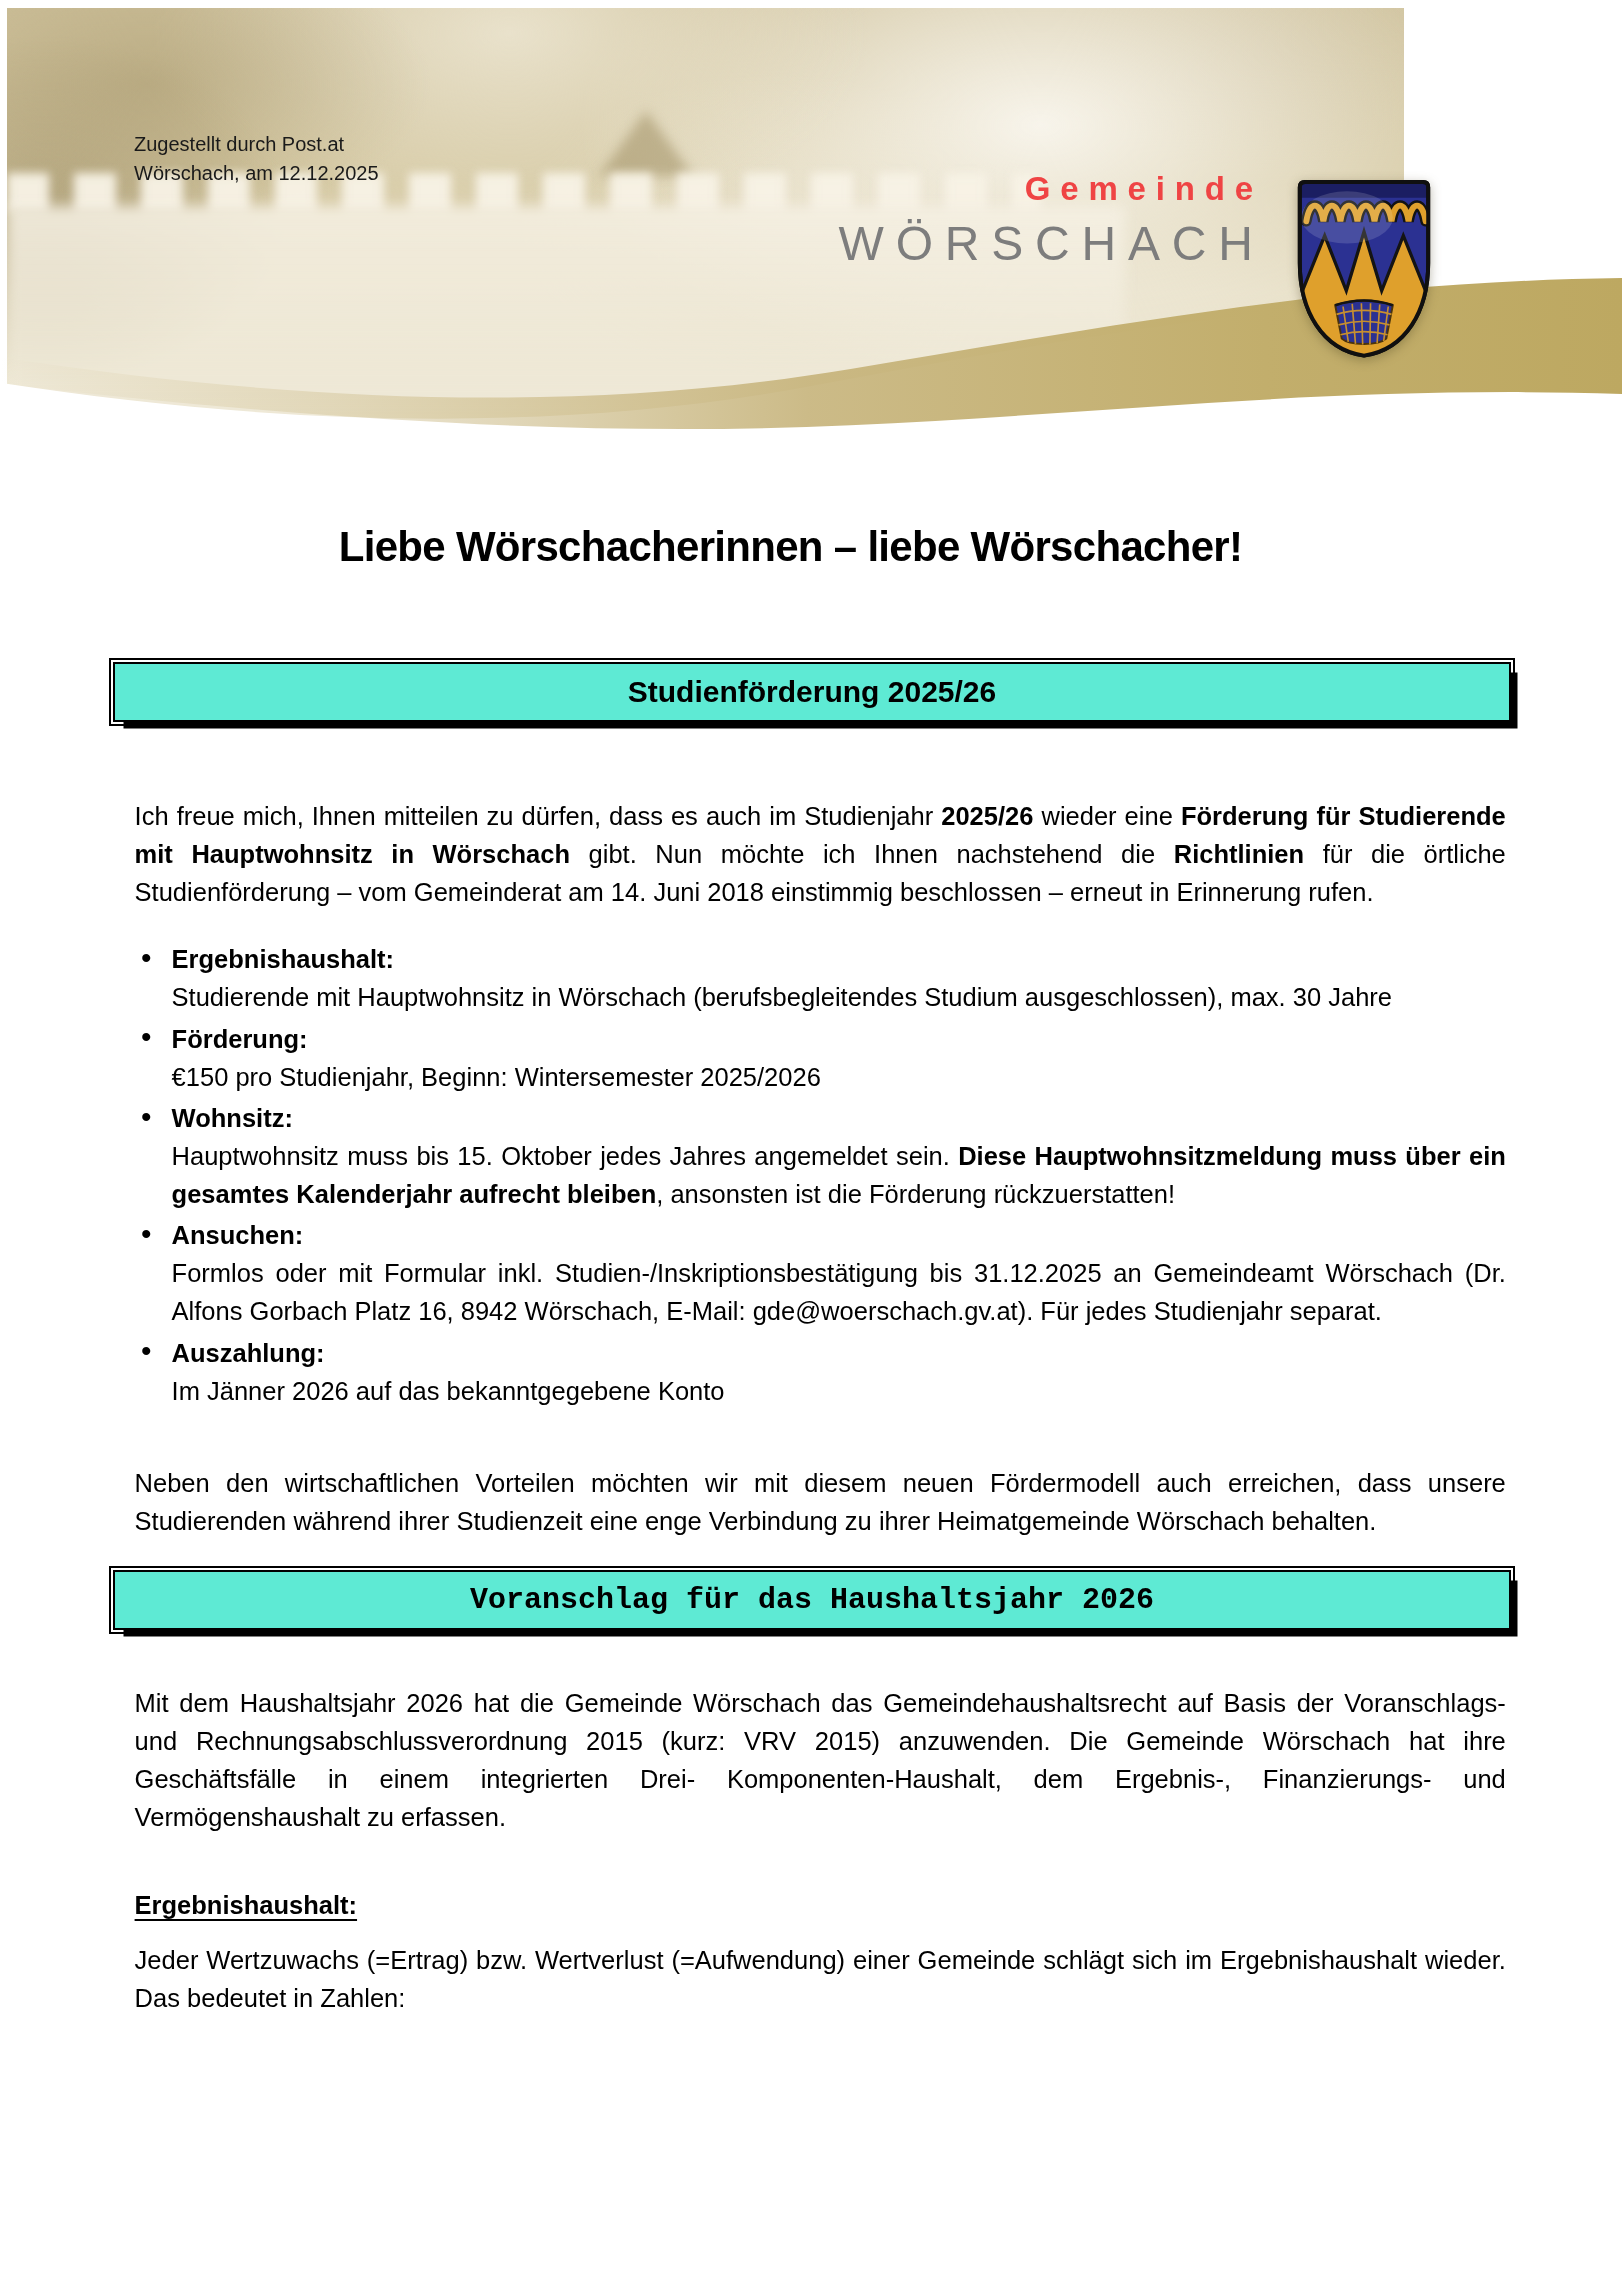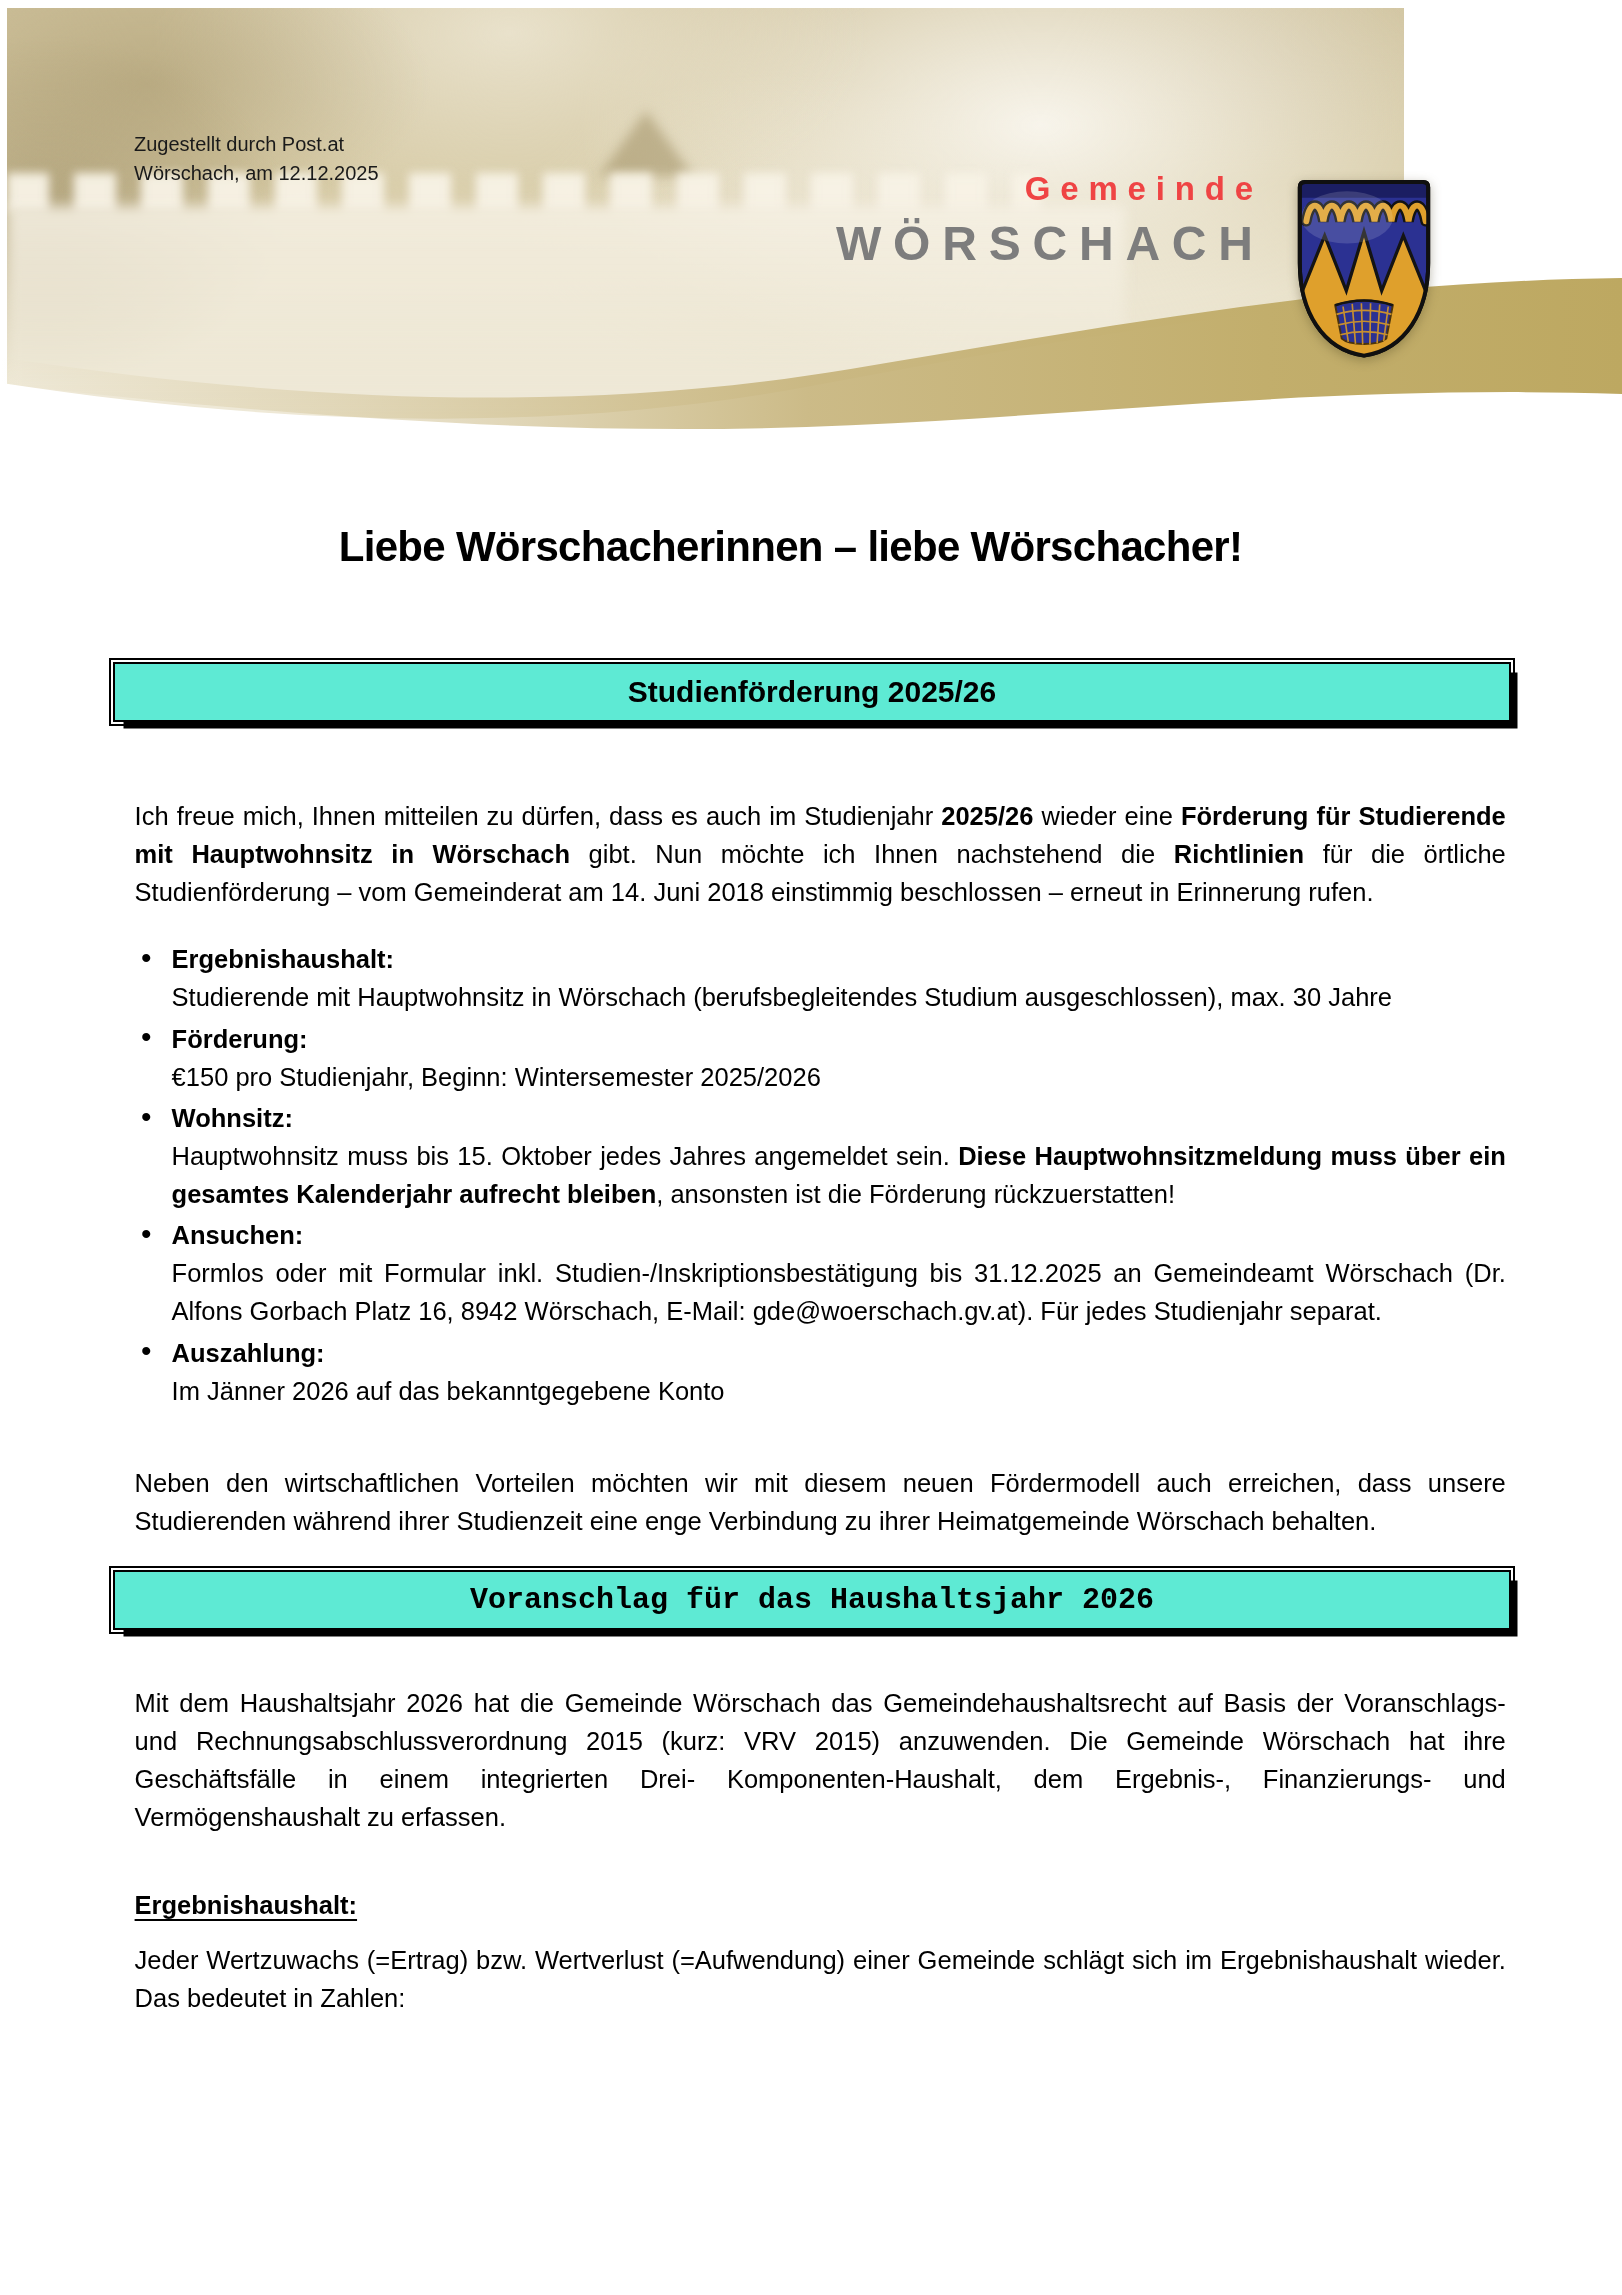--- a/index.html
+++ b/index.html
@@ -40,21 +40,21 @@
   .postal{
     position:absolute;left:134px;top:130px;font-size:20px;line-height:29px;color:#1a1a1a;
   }
   .brand{position:absolute;left:720px;top:170px;width:533px;text-align:right;}
   .brand-prefix{
     display:block;font-size:33px;letter-spacing:9.8px;margin-right:-9.8px;
     color:#ef4444;font-weight:700;
   }
   .brand-name{
     display:block;font-size:48px;letter-spacing:11.8px;margin-right:-11.8px;margin-top:7.9px;
-    color:#7d7d7d;font-weight:700;
+    color:#7d7d7d;font-weight:400;
   }
   .crest{position:absolute;left:1288px;top:178px;width:152px;height:181px;filter:drop-shadow(0 3.3px 5.2px rgba(70,60,25,.35));}
   
   .main-title{
     position:absolute;top:495px;left:0;width:1581px;text-align:center;
     font-size:42px;font-weight:bold;letter-spacing:-0.7px;
   }
   .content{position:absolute;left:113px;top:662px;width:1398px;}
   .section-box{
     border:2.6px solid #000;outline:2px solid #000;outline-offset:2px;

